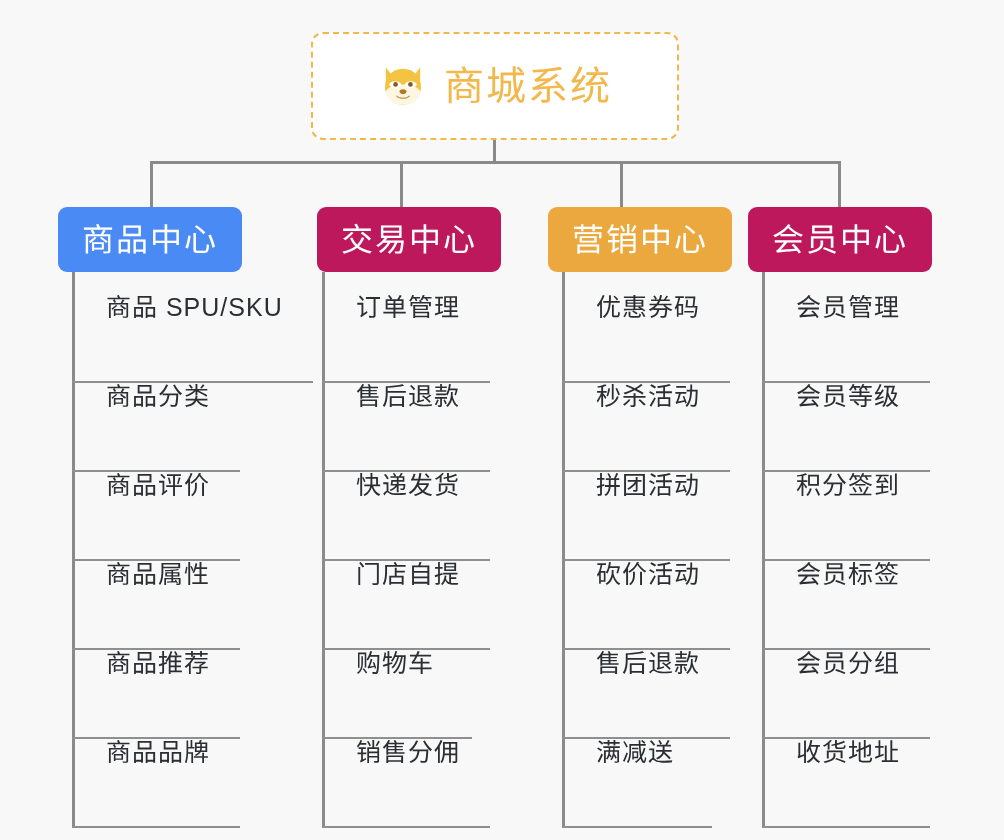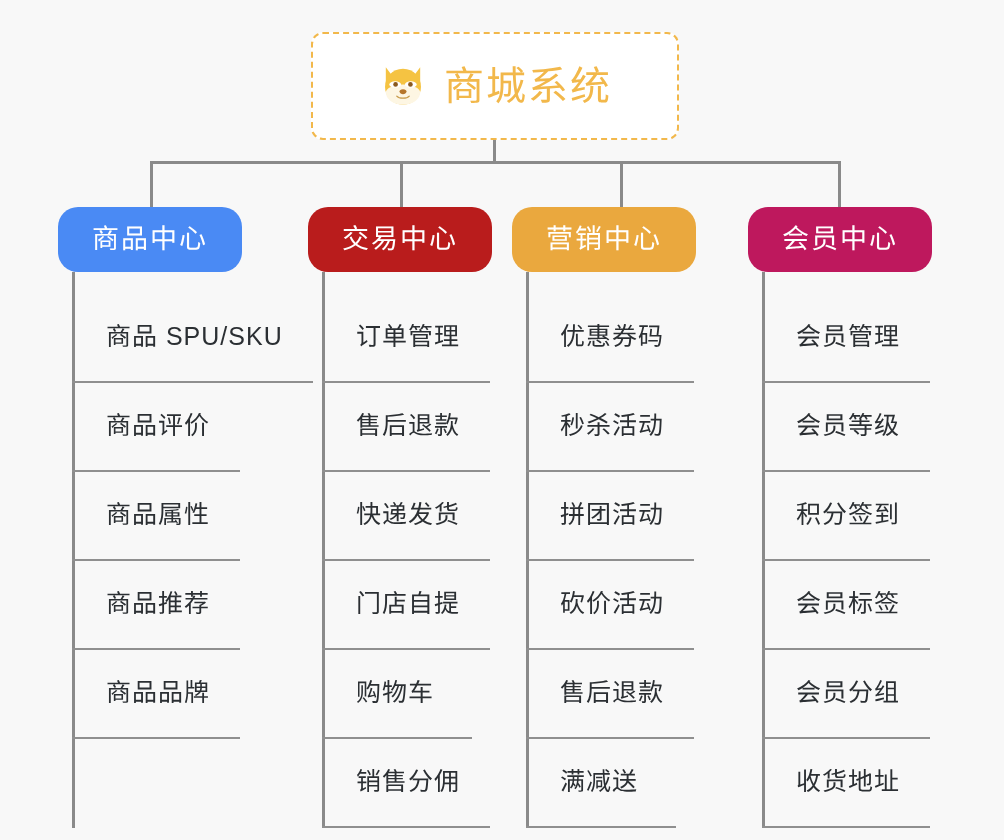--- a/index.html
+++ b/index.html
@@ -80,26 +80,26 @@
 
   
   .branch {
     position: absolute;
     top: 207px;
   }
   .branch-head {
     width: 184px;
     height: 65px;
     box-sizing: border-box;
-    border-radius: 20px;
+    border-radius: 9px;
     display: flex;
     align-items: center;
     justify-content: center;
     color: #ffffff;
-    font-size: 27px;
+    font-size: 32px;
     letter-spacing: 2px;
     line-height: 1;
     white-space: nowrap;
   }
 
   
   .child-list {
     position: relative;
     margin-left: 14px;
     padding-top: 22px;
@@ -109,21 +109,21 @@
     left: 0;
     top: 0;
     width: 3px;
     background: #8a8a8a;
   }
   .child-item {
     position: relative;
     height: 89px;
     box-sizing: border-box;
     display: flex;
-    align-items: center;
+    align-items: flex-start;
     border-bottom: 2px solid #8f8f8f;
     padding-left: 34px;
     padding-right: 30px;
     padding-bottom: 1px;
     width: max-content;
     min-width: 150px;
   }
   .child-label {
     font-size: 25px;
     color: #2b2f33;
@@ -165,36 +165,39 @@
   <div class="branch" id="branch-0" style="left:58px;">
     <div class="branch-head" style="background: rgb(74, 138, 244);">
       <span>商品中心</span>
     </div>
     <div class="child-list">
       <div class="spine" style="height: 556px;"></div>
       <div class="child-item">
           <span class="child-label">商品 SPU/SKU</span>
         </div>
       <div class="child-item">
+          <span class="child-label">商品分类</span>
+        </div>
+      <div class="child-item">
           <span class="child-label">商品评价</span>
         </div>
       <div class="child-item">
           <span class="child-label">商品属性</span>
         </div>
       <div class="child-item">
           <span class="child-label">商品推荐</span>
         </div>
       <div class="child-item">
           <span class="child-label">商品品牌</span>
         </div>
     </div>
   </div>
 
   <div class="branch" id="branch-1" style="left:308px;">
-    <div class="branch-head" style="background: #b91c1c;">
+    <div class="branch-head" style="background: #be185d; margin-left: 9px;">
       <span>交易中心</span>
     </div>
     <div class="child-list">
       <div class="spine" style="height: 556px;"></div>
       <div class="child-item">
           <span class="child-label">订单管理</span>
         </div>
       <div class="child-item">
           <span class="child-label">售后退款</span>
         </div>
@@ -206,21 +209,21 @@
         </div>
       <div class="child-item">
           <span class="child-label">购物车</span>
         </div>
       <div class="child-item">
           <span class="child-label">销售分佣</span>
         </div>
     </div>
   </div>
 
-  <div class="branch" id="branch-2" style="left:512px;">
+  <div class="branch" id="branch-2" style="left:548px;">
     <div class="branch-head" style="background: rgb(234, 168, 62);">
       <span>营销中心</span>
     </div>
     <div class="child-list">
       <div class="spine" style="height: 556px;"></div>
       <div class="child-item">
           <span class="child-label">优惠券码</span>
         </div>
       <div class="child-item">
           <span class="child-label">秒杀活动</span>

